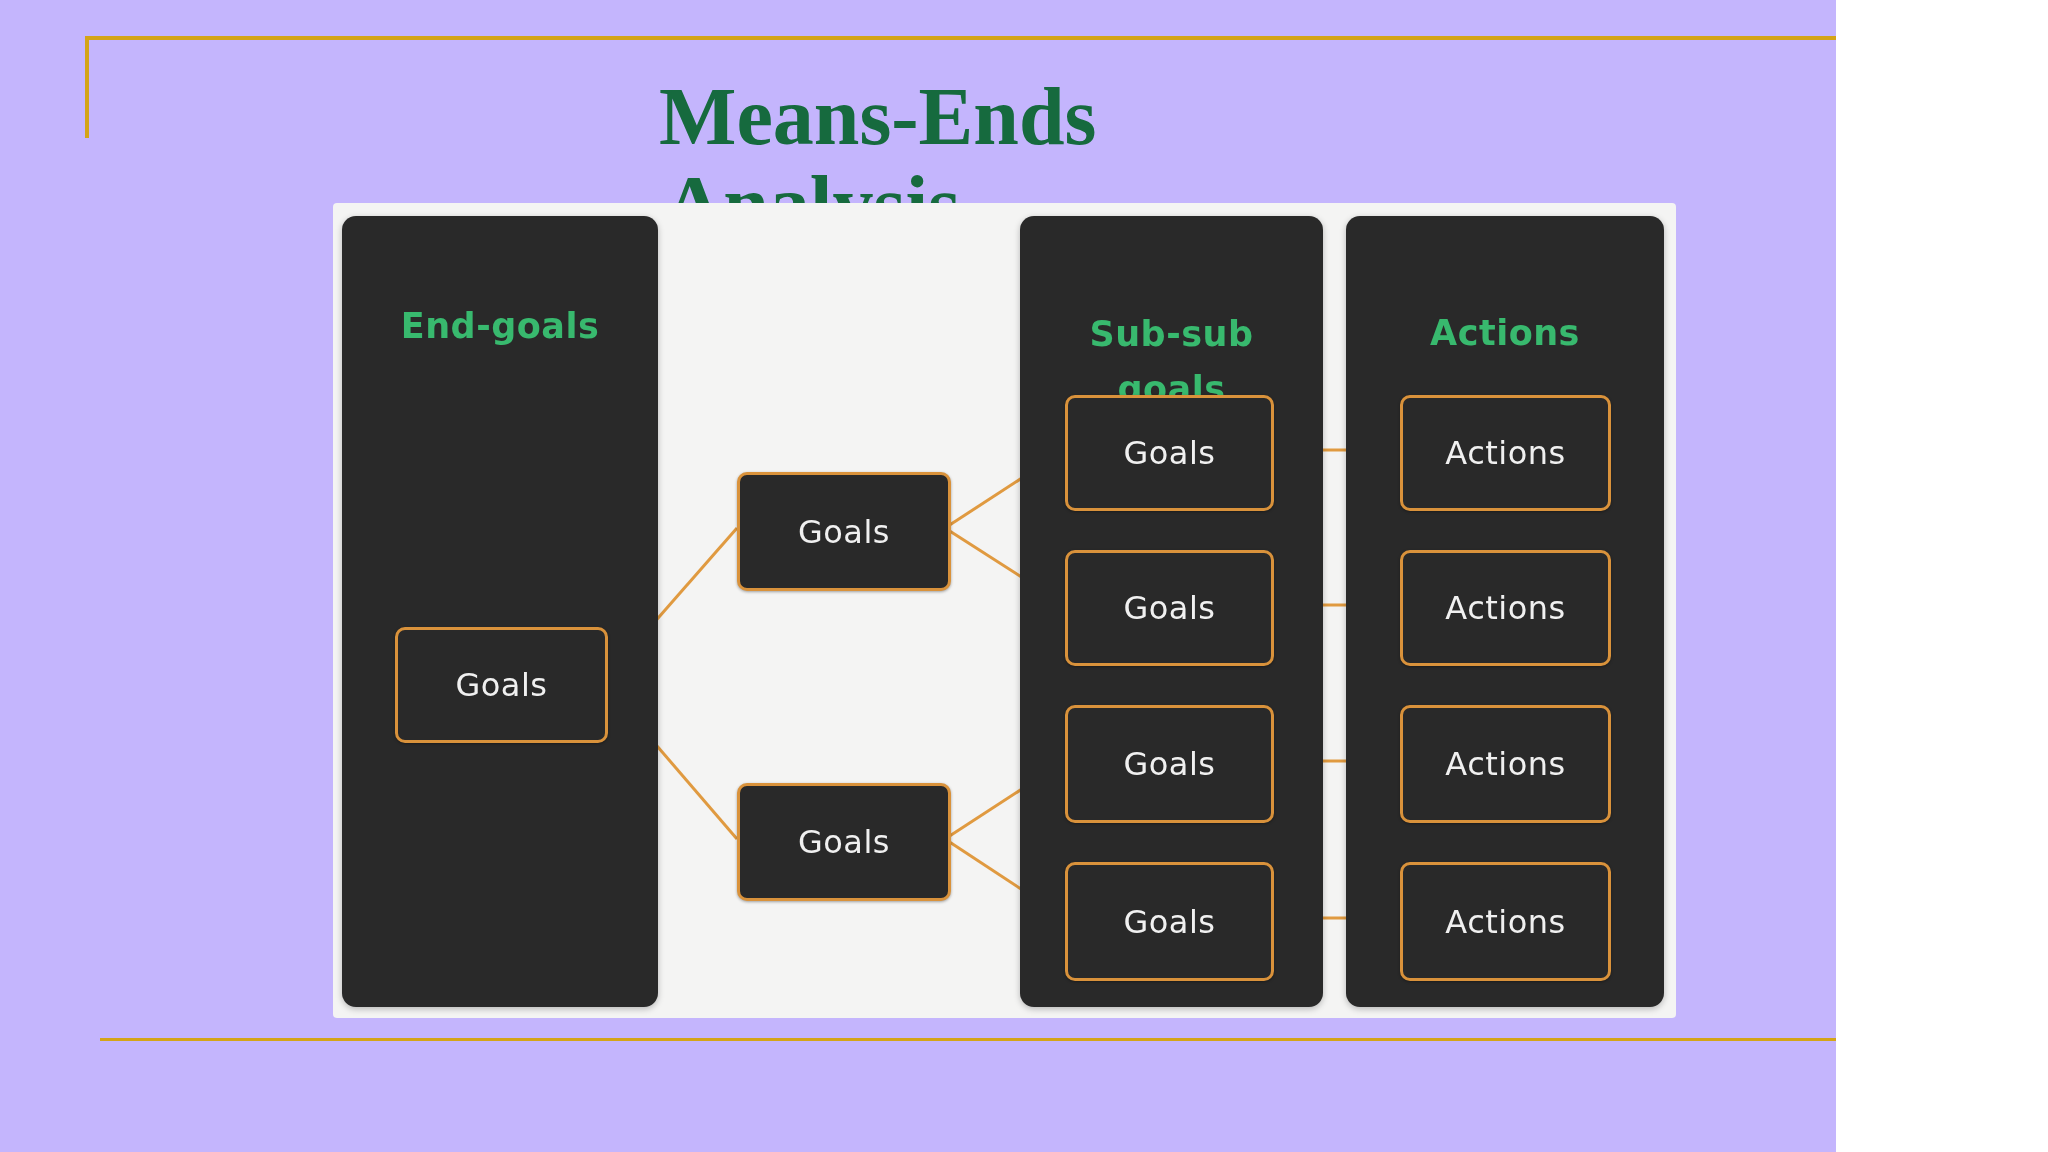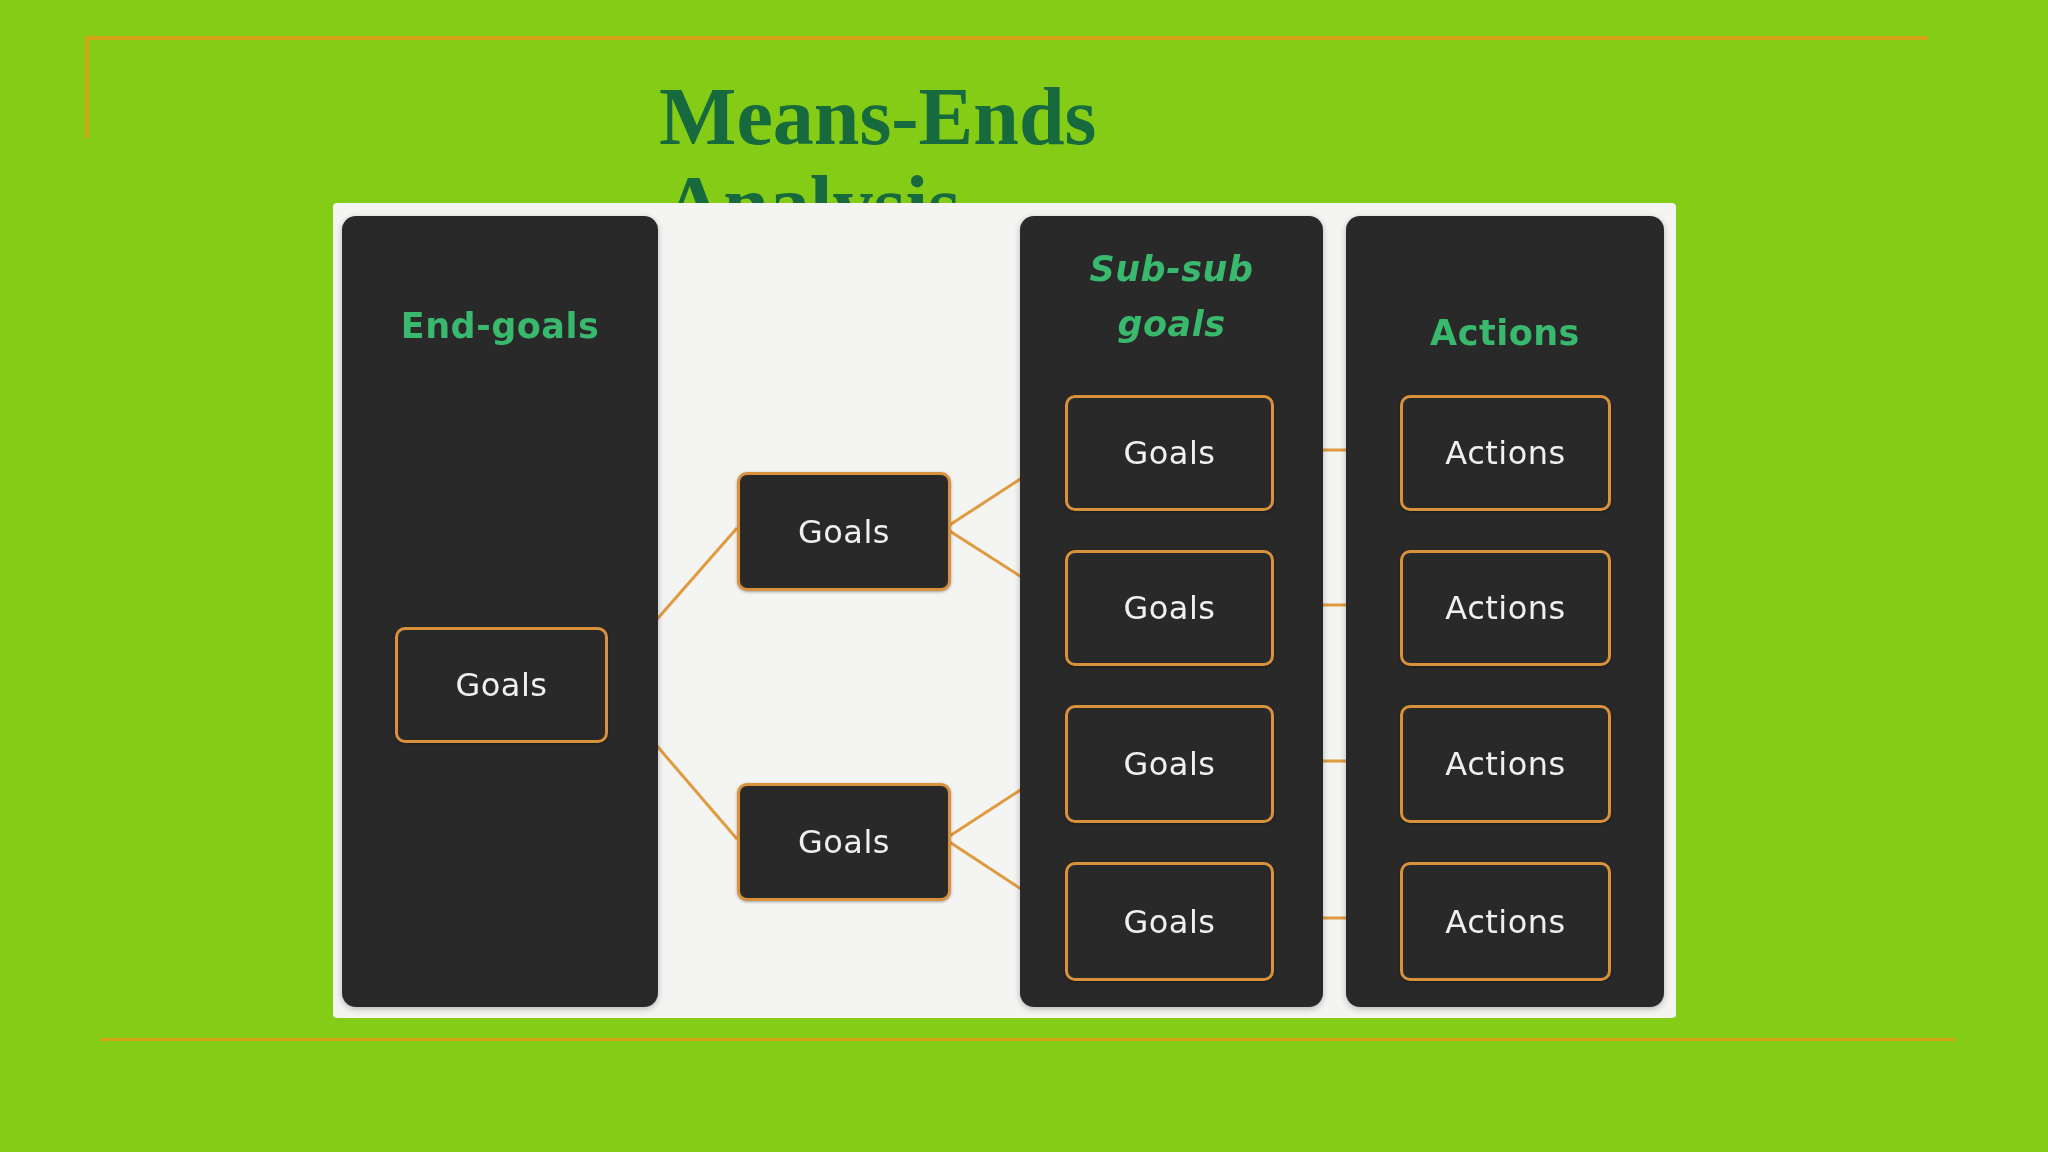--- a/index.html
+++ b/index.html
@@ -1,16 +1,16 @@
 <!DOCTYPE html>
 <html><head>
 <meta charset="utf-8">
 <style>
   html,body{margin:0;padding:0;background:#ffffff;}
-  .stage{position:relative;width:2048px;height:1152px;background:#84cc16;overflow:hidden;
+  .stage{position:relative;width:1836px;height:1152px;background:#c4b5fd;overflow:hidden;
          font-family:"DejaVu Sans","Liberation Sans",sans-serif;}
 
   
   .rule{position:absolute;background:#D4A417;z-index:3;}
   .rule-top{left:85px;top:36px;width:1843px;height:4px;}
   .rule-left{left:85px;top:36px;width:4px;height:102px;}
   .rule-bottom{left:100px;top:1038px;width:1855px;height:3px;}
 
   
   .title-line{position:absolute;z-index:1;color:#166A3E;
@@ -27,21 +27,21 @@
   .col{position:absolute;top:13px;height:791px;background:#292929;border-radius:14px;
        box-shadow:0 2px 6px rgba(0,0,0,0.25);}
   .col-1{left:9px;width:316px;}
   .col-2{left:346px;width:318px;}
   .col-3{left:687px;width:303px;}
   .col-4{left:1013px;width:318px;}
 
   .col-header{color:#38B96E;font-size:35px;font-weight:600;text-align:center;
               letter-spacing:0.5px;line-height:55px;}
   .col-1 .col-header,.col-2 .col-header{padding-top:83px;}
-  .col-3 .col-header{padding-top:26px;font-style:italic;}
+  .col-3 .col-header{padding-top:91px;}
   .col-4 .col-header{padding-top:90px;}
 
   .node{position:absolute;background:#292929;border:3px solid #D9923B;border-radius:10px;
         display:flex;align-items:center;justify-content:center;
         color:#F0F0F0;font-size:32px;font-weight:500;letter-spacing:0.5px;
         box-shadow:0 1px 3px rgba(0,0,0,0.35);}
   .n-end {left:62px;  top:424px;width:207px;height:110px;}
   .n-sub1{left:404px; top:269px;width:208px;height:113px;}
   .n-sub2{left:404px; top:580px;width:208px;height:112px;}
   .n-ss1 {left:732px; top:192px;width:203px;height:110px;}

